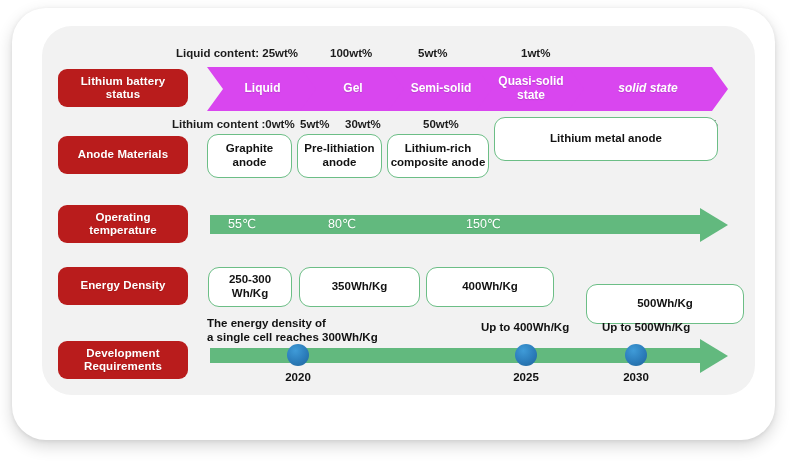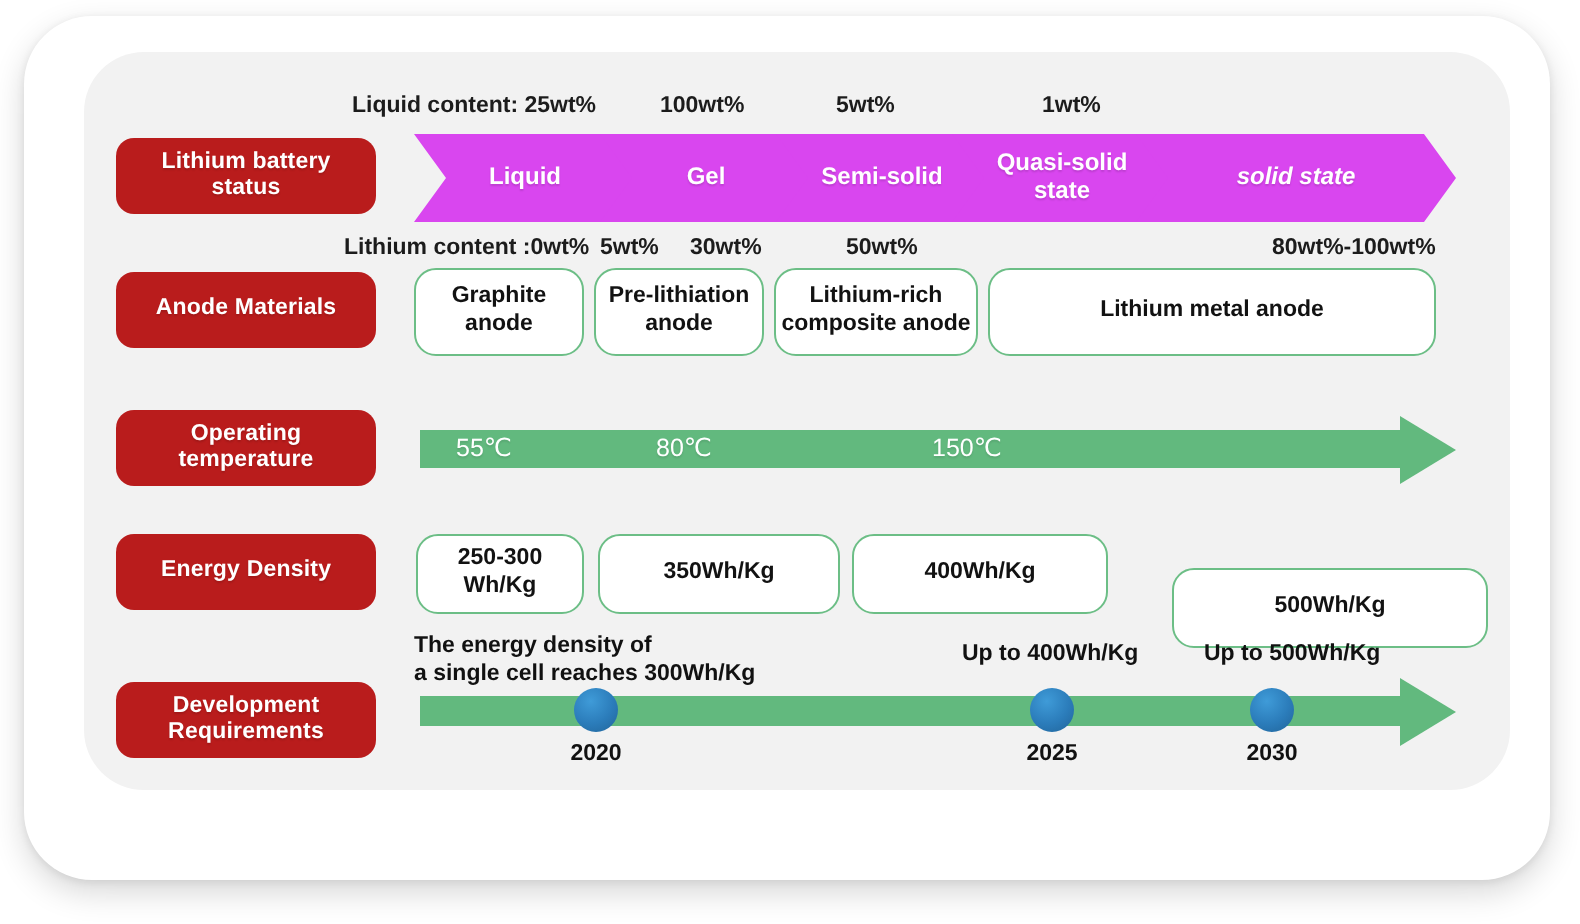--- a/index.html
+++ b/index.html
@@ -113,21 +113,21 @@
   <div class="ann" style="left:300px;top:118px;">5wt%</div>
   <div class="ann" style="left:345px;top:118px;">30wt%</div>
   <div class="ann" style="left:423px;top:118px;">50wt%</div>
   <div class="ann" style="left:636px;top:118px;">80wt%-100wt%</div>
 
   <div class="row-label" style="top:136px;">Anode Materials</div>
 
   <div class="obox" style="left:207px;top:134px;width:83px;height:42px;">Graphite<br>anode</div>
   <div class="obox" style="left:297px;top:134px;width:83px;height:42px;">Pre-lithiation<br>anode</div>
   <div class="obox" style="left:387px;top:134px;width:100px;height:42px;">Lithium-rich<br>composite anode</div>
-  <div class="obox" style="left:494px;top:134px;width:222px;height:42px;">Lithium metal anode</div>
+  <div class="obox" style="left:494px;top:117px;width:222px;height:42px;">Lithium metal anode</div>
 
   <div class="row-label" style="top:205px;">Operating<br>temperature</div>
 
   <div class="garrow" style="left:210px;top:205px;width:518px;height:38px;">
     <div class="shaft" style="top:10px;height:19px;width:490px;"></div>
     <div class="head" style="left:490px;top:2.5px;"></div>
   </div>
   <div class="temp-val" style="left:228px;top:216px;">55℃</div>
   <div class="temp-val" style="left:328px;top:216px;">80℃</div>
   <div class="temp-val" style="left:466px;top:216px;">150℃</div>

